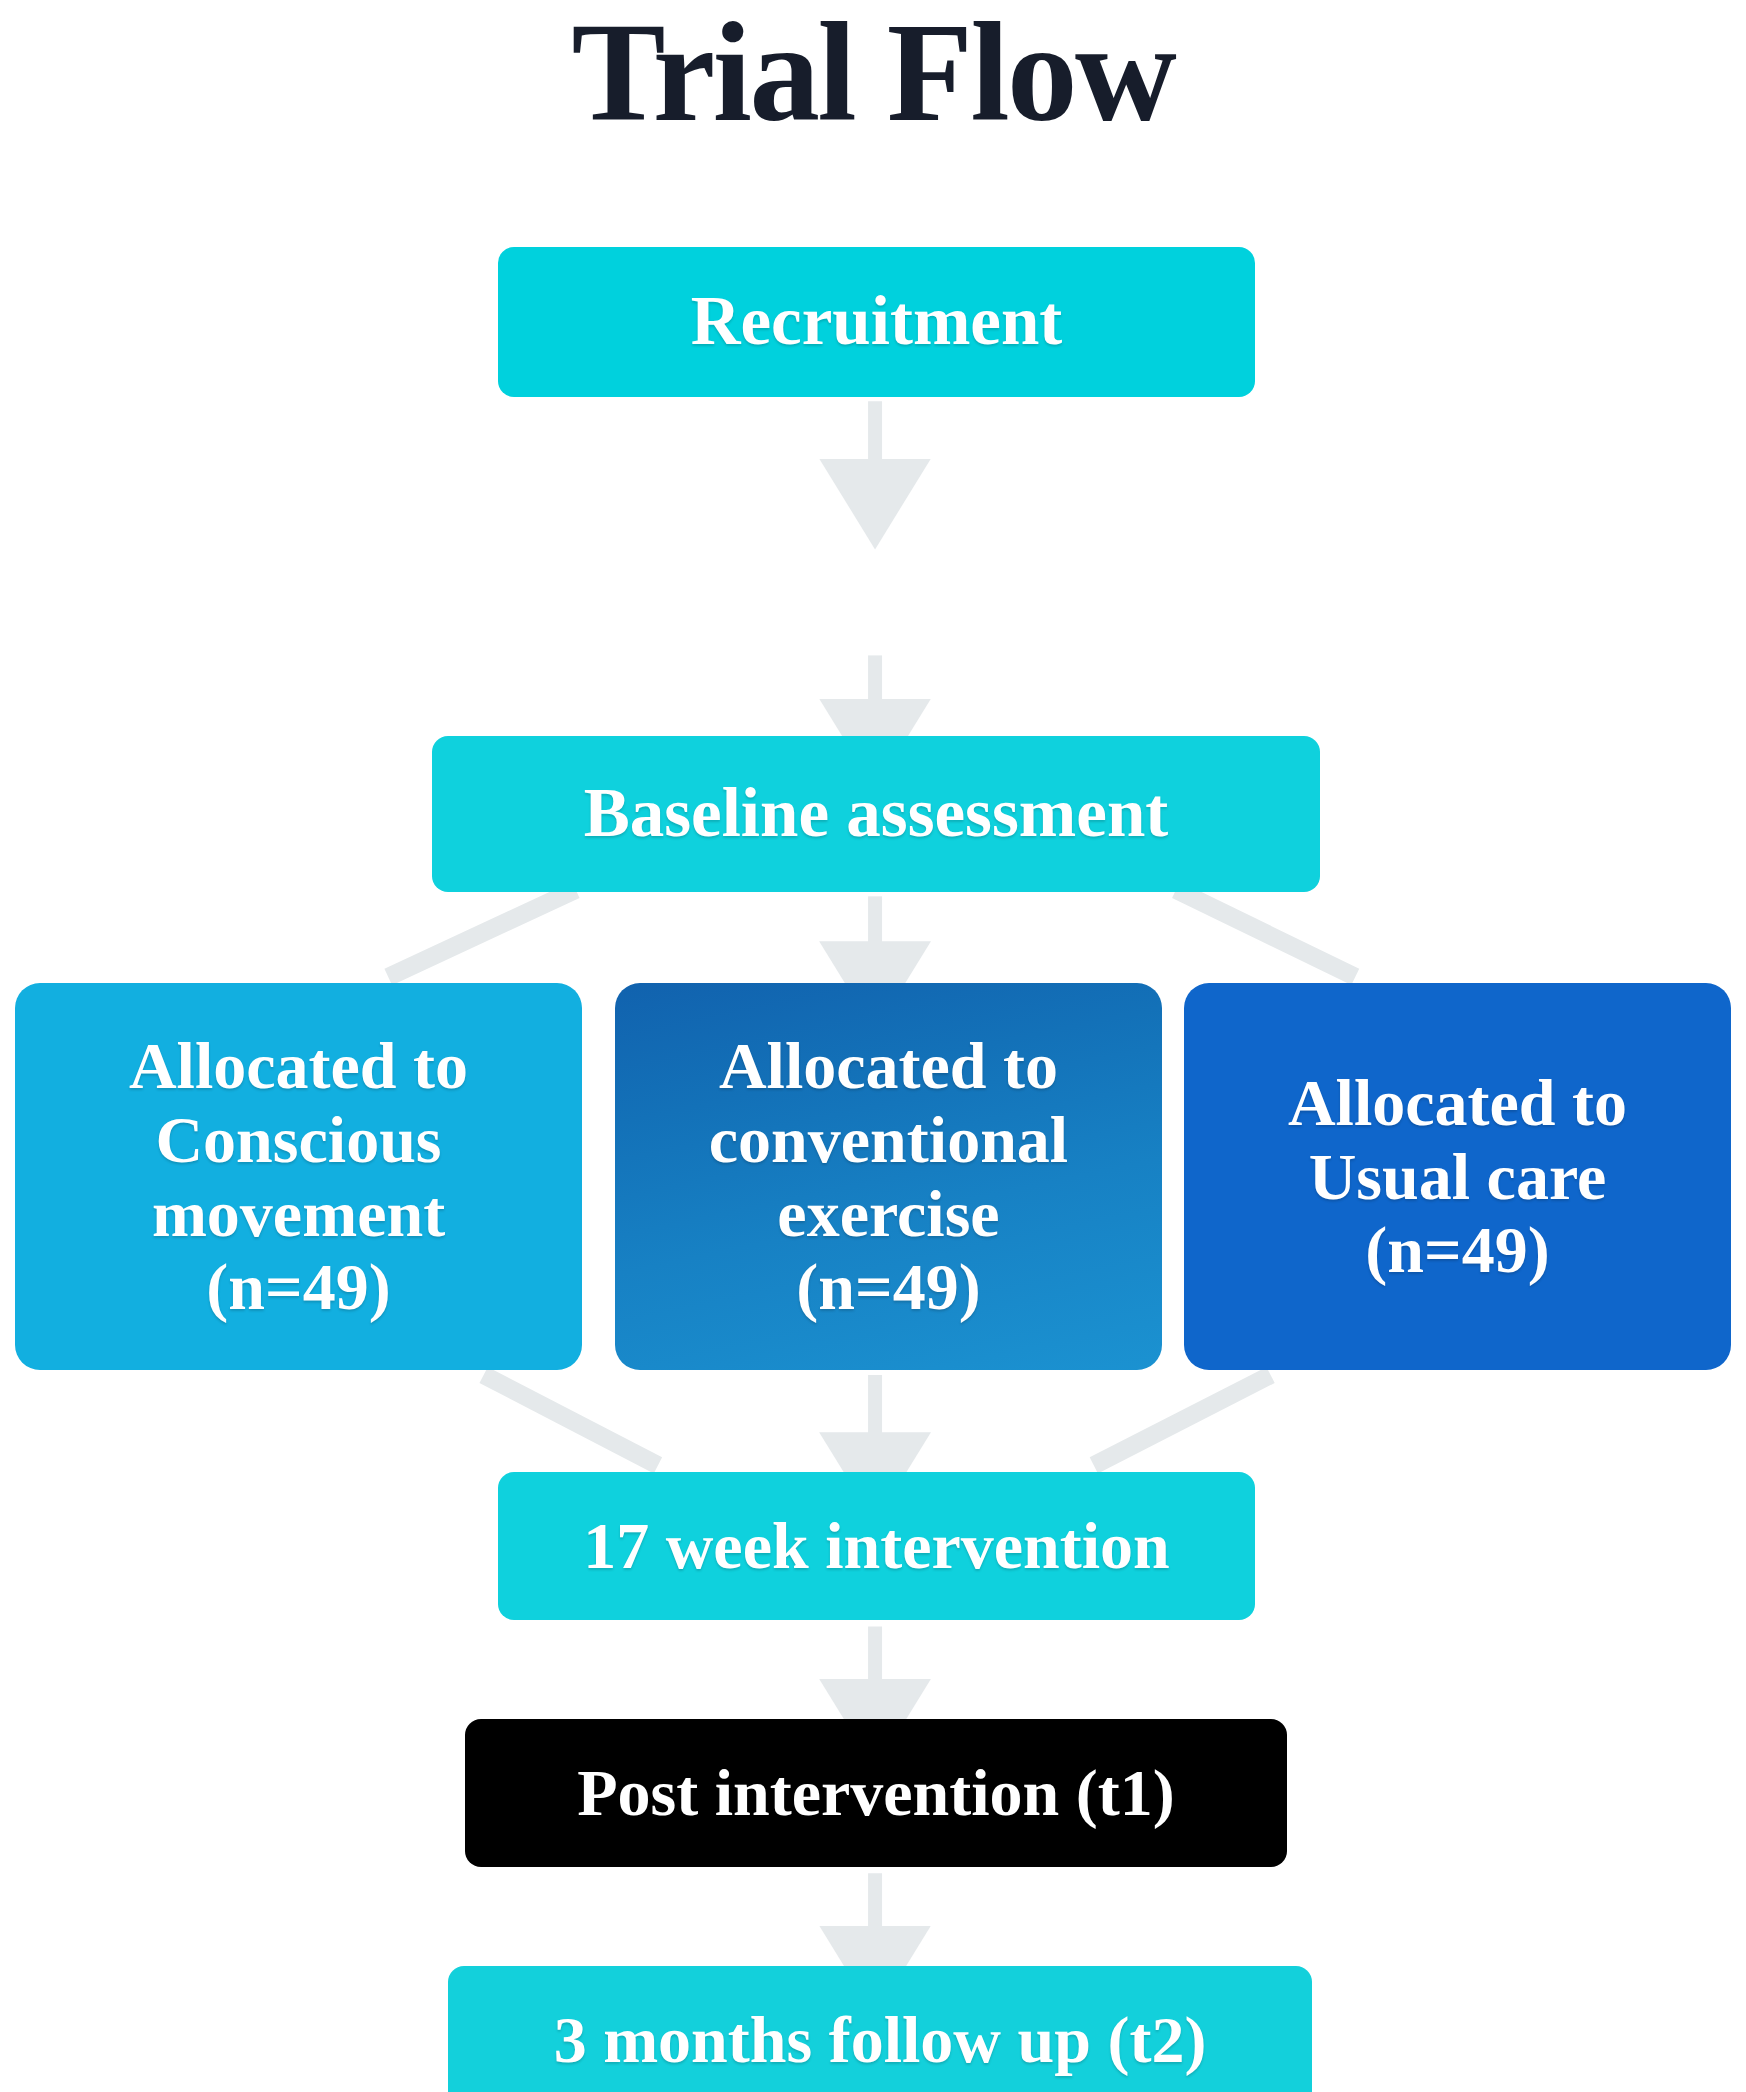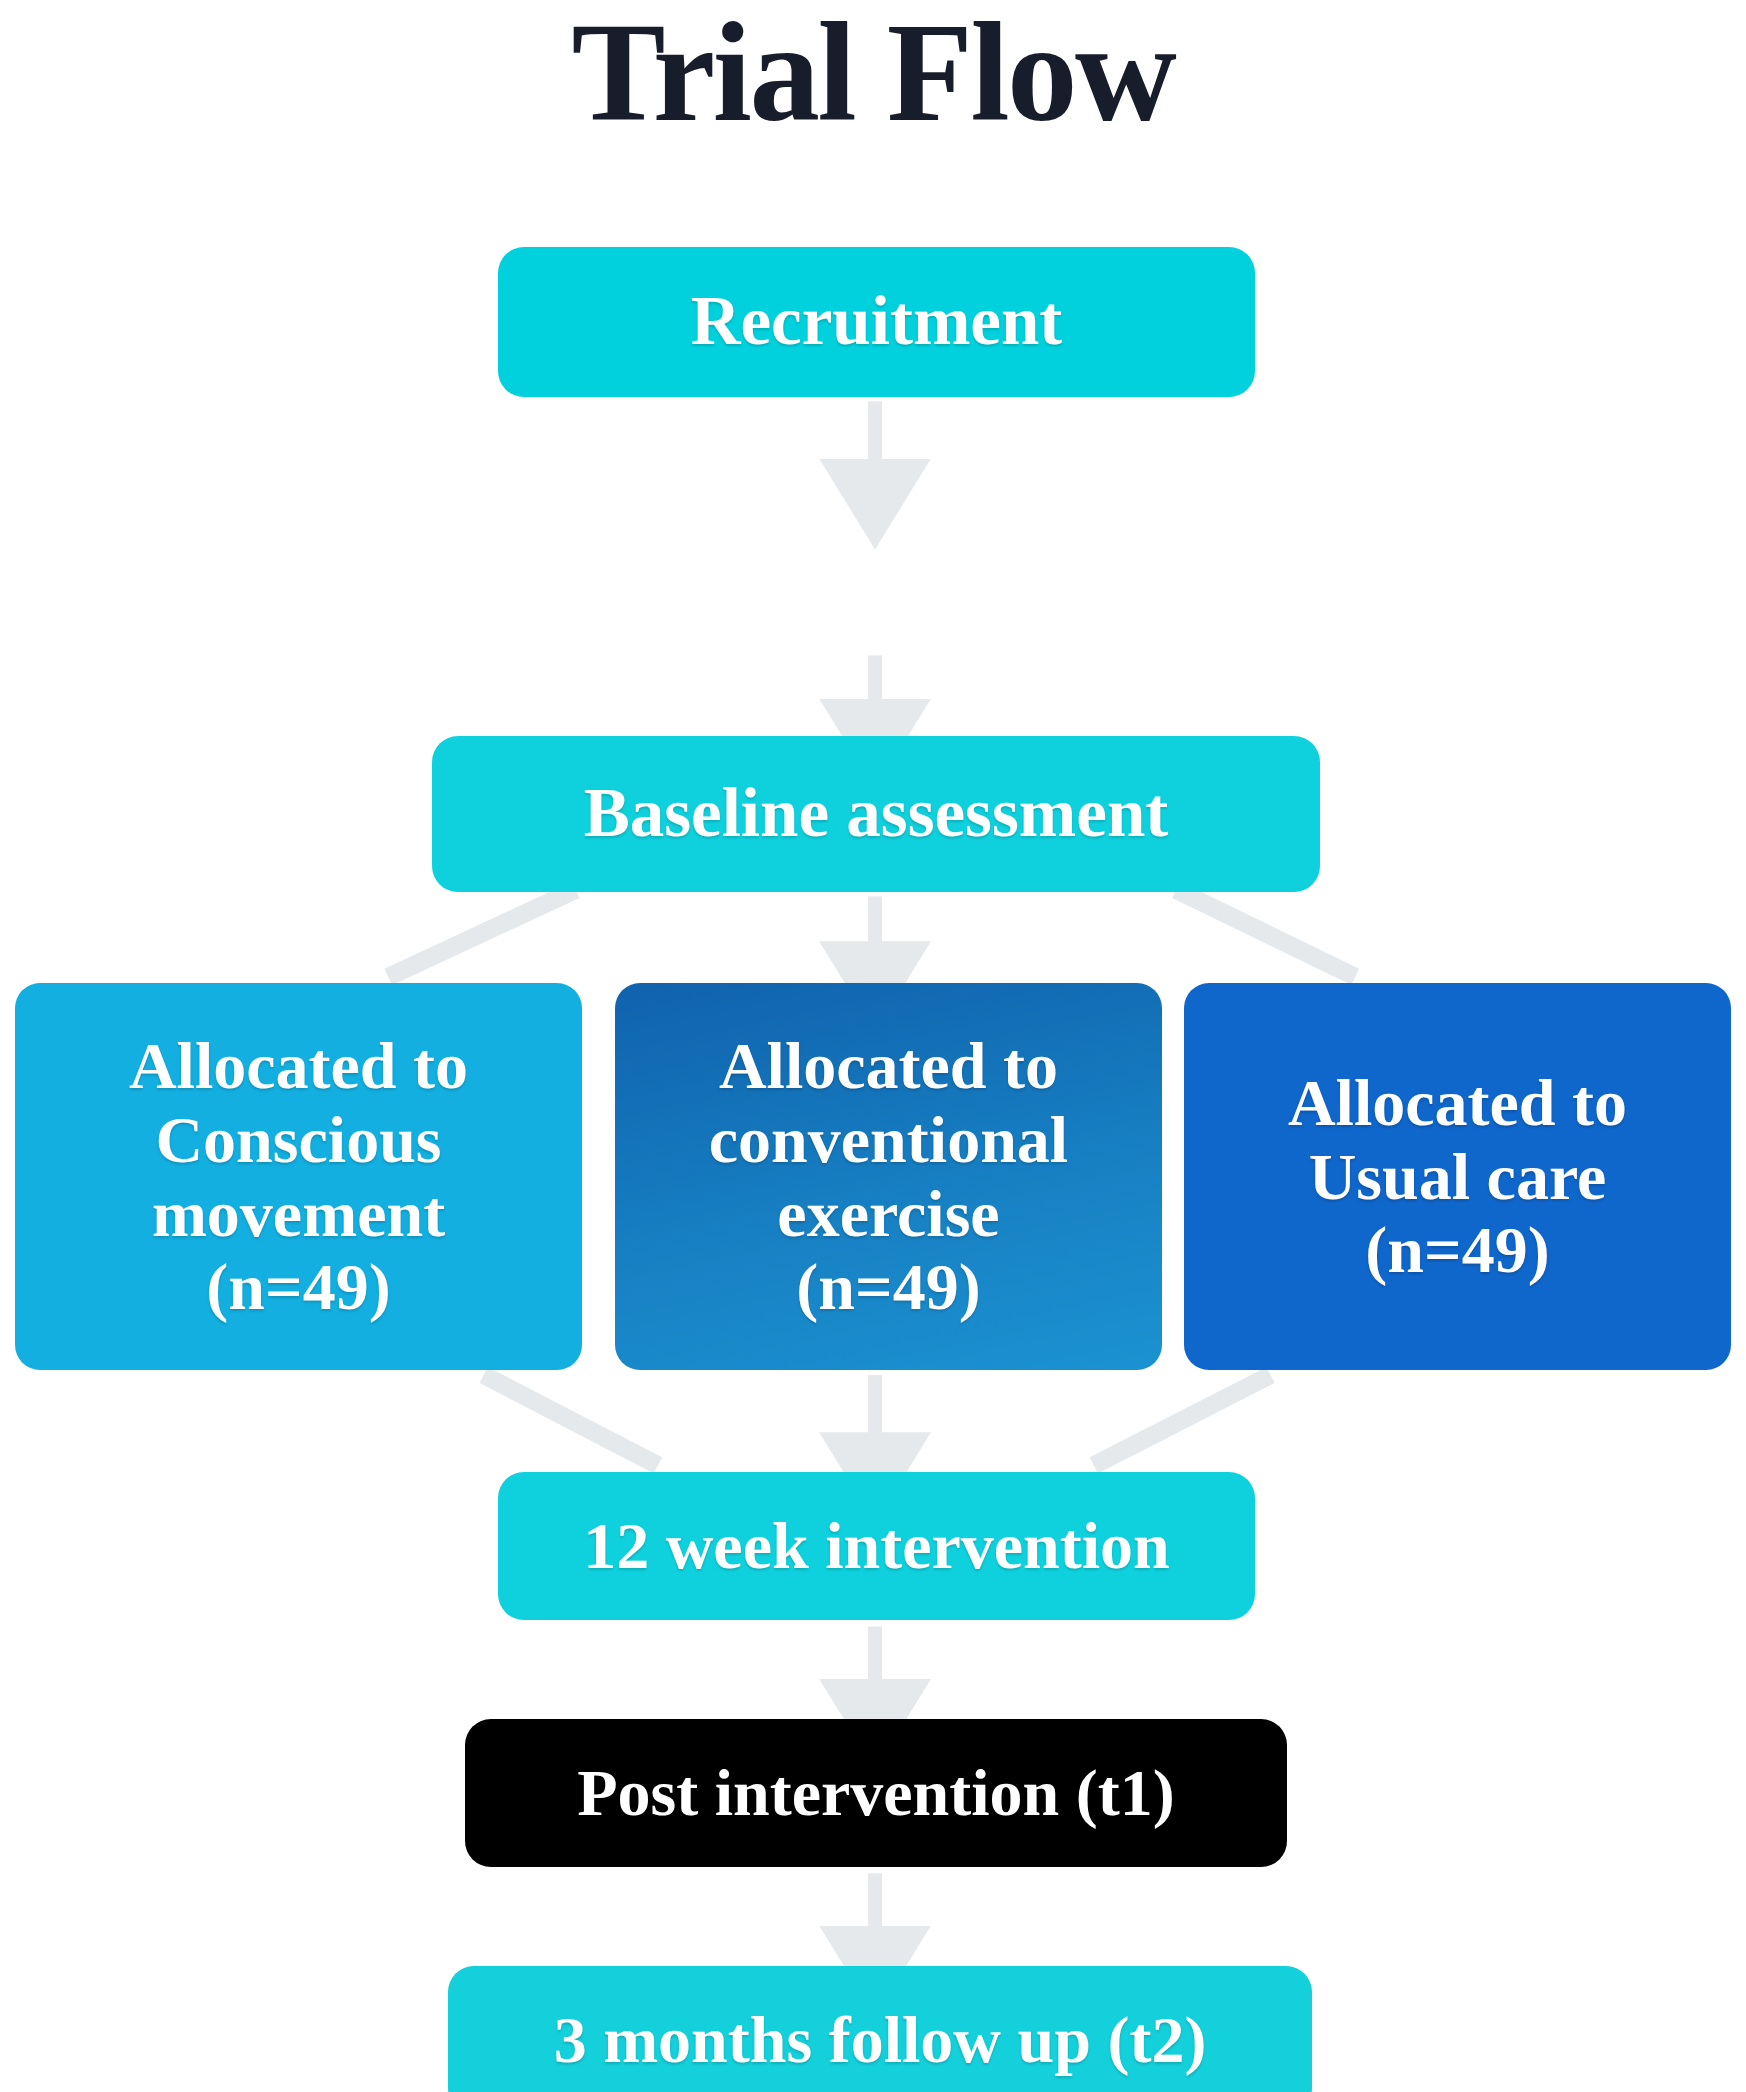--- a/index.html
+++ b/index.html
@@ -30,21 +30,21 @@
     font-weight: 700;
     letter-spacing: -2.5px;
     color: #171D2B;
     line-height: 1.1;
     white-space: nowrap;
   }
 
   
   .node {
     position: absolute;
-    border-radius: 26px;
+    border-radius: 16px;
     box-sizing: border-box;
     display: flex;
     align-items: center;
     justify-content: center;
     text-align: center;
     color: #ffffff;
     font-weight: 700;
     line-height: 1.12;
     padding: 5px 11.5px;
     text-shadow: 0 1.6px 2.5px rgba(0,0,0,0.16);
@@ -192,21 +192,21 @@
 (n=49)</span>
   </div>
 
   <div class="node" id="node-alloc-usual">
     <span class="node-label">Allocated to
 Usual care
 (n=49)</span>
   </div>
 
   <div class="node" id="node-intervention">
-    <span class="node-label">12 week intervention</span>
+    <span class="node-label">17 week intervention</span>
   </div>
 
   <div class="node" id="node-post">
     <span class="node-label">Post intervention (t1)</span>
   </div>
 
   <div class="node" id="node-followup">
     <span class="node-label">3 months follow up (t2)</span>
   </div>
 

